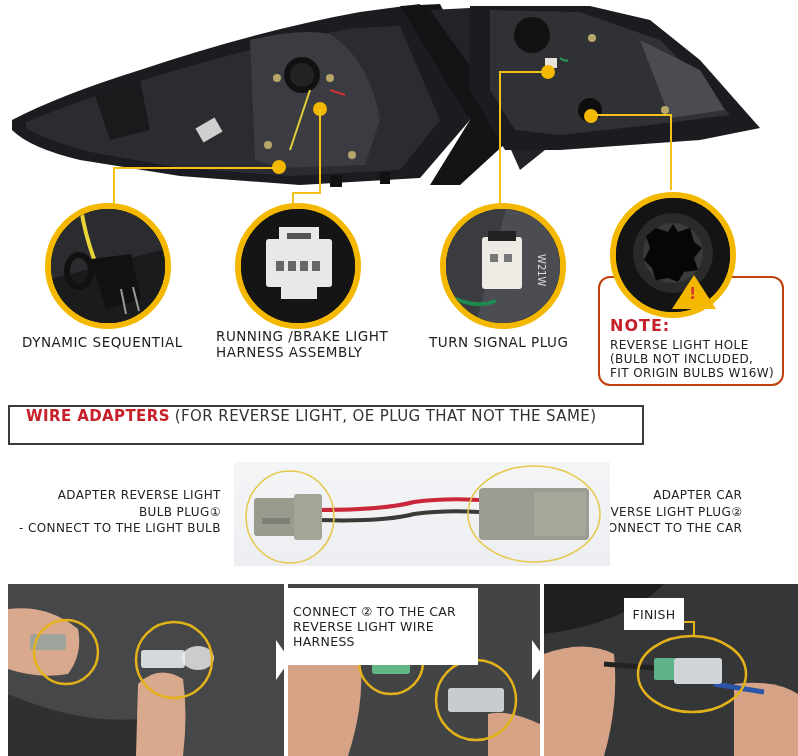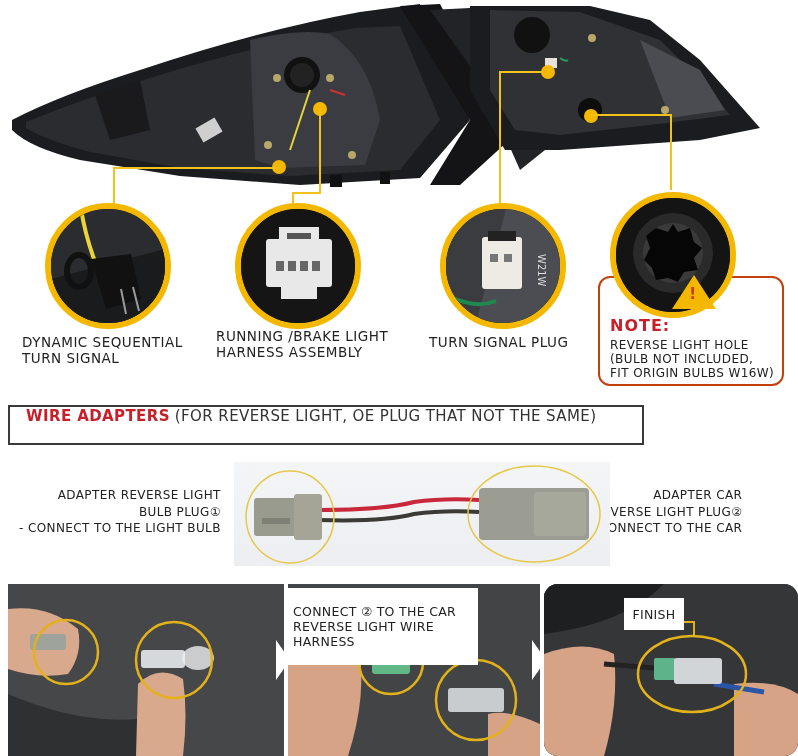--- a/index.html
+++ b/index.html
@@ -125,21 +125,20 @@
     <rect width="114" height="114" fill="#2b2c2f"></rect>
     <path d="M0 70 L114 40 L114 114 L0 114 Z" fill="#1a1b1d"></path>
     <path d="M30 0 Q35 30 45 55" stroke="#e7d53a" stroke-width="4" fill="none"></path>
     <path d="M40 50 L80 45 L90 90 L55 100 Z" fill="#111"></path>
     <ellipse cx="28" cy="62" rx="12" ry="16" fill="none" stroke="#111" stroke-width="6"></ellipse>
     <path d="M70 80 L75 105 M82 78 L88 102" stroke="#9a9a9a" stroke-width="2"></path>
   </svg>
 </div>
 <div class="caption" style="left:22px; top:334px;">
   <div>DYNAMIC SEQUENTIAL</div>
-  <div>TURN SIGNAL</div>
 </div>
 
 <div class="detail-circle" style="left:235px; top:203px;">
   <svg viewBox="0 0 114 114">
     <rect width="114" height="114" fill="#151515"></rect>
     <rect x="25" y="30" width="66" height="48" rx="3" fill="#e8e8e8"></rect>
     <rect x="38" y="18" width="40" height="16" fill="#e8e8e8"></rect>
     <rect x="46" y="24" width="24" height="6" fill="#555"></rect>
     <rect x="35" y="52" width="8" height="10" fill="#666"></rect>
     <rect x="47" y="52" width="8" height="10" fill="#666"></rect>
@@ -244,21 +243,21 @@
     <rect x="160" y="104" width="56" height="24" rx="3" fill="#c9ccce"></rect>
     <path d="M200 130 Q220 125 252 140 L252 172 L200 172 Z" fill="#d6a387"></path>
     <circle cx="103" cy="78" r="32" fill="none" stroke="#e3b21a" stroke-width="2.5"></circle>
     <ellipse cx="188" cy="116" rx="40" ry="40" fill="none" stroke="#e3b21a" stroke-width="2.5"></ellipse>
   </svg>
   <div class="step-label" style="left:0; top:4px; width:190px;">CONNECT ② TO THE CAR
 REVERSE LIGHT WIRE HARNESS</div>
 </div>
 <div class="arrow-chevron" style="left:532px; top:640px;"></div>
 
-<div class="step-photo" style="left:544px; width:254px;border-radius:14px;">
+<div class="step-photo" style="left:544px; width:254px;">
   <svg viewBox="0 0 254 172" preserveAspectRatio="none">
     <rect width="254" height="172" fill="#353638"></rect>
     <path d="M0 0 L120 0 Q80 40 0 50 Z" fill="#1e1f20"></path>
     <path d="M0 70 Q40 55 70 70 Q75 120 60 172 L0 172 Z" fill="#d6a387"></path>
     <path d="M190 100 Q230 95 254 110 L254 172 L190 172 Z" fill="#d6a387"></path>
     <path d="M60 80 L110 84" stroke="#222" stroke-width="5"></path>
     <path d="M170 100 L220 108" stroke="#2a55a8" stroke-width="5"></path>
     <rect x="110" y="74" width="22" height="22" rx="2" fill="#5fb38a"></rect>
     <rect x="130" y="74" width="48" height="26" rx="3" fill="#d1d5d8"></rect>
     <ellipse cx="148" cy="90" rx="54" ry="38" fill="none" stroke="#e3b21a" stroke-width="2.5"></ellipse>

